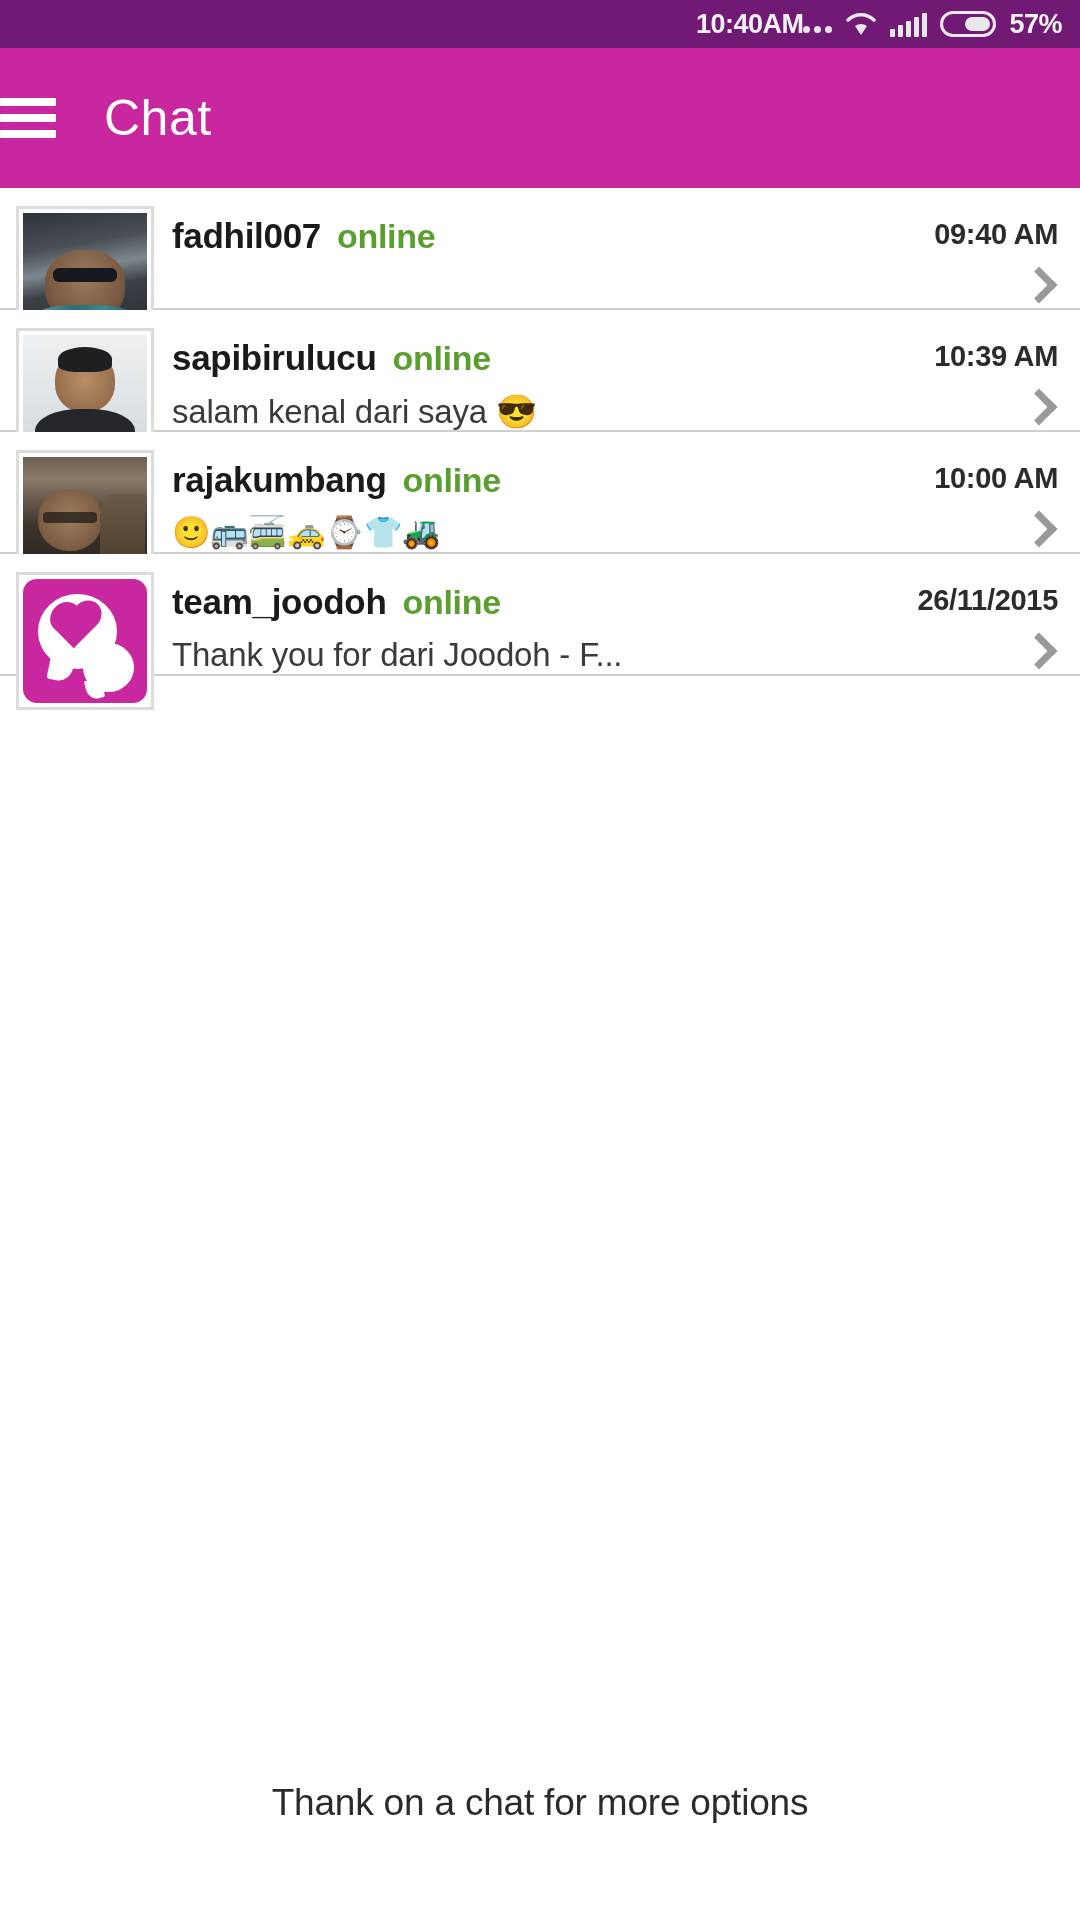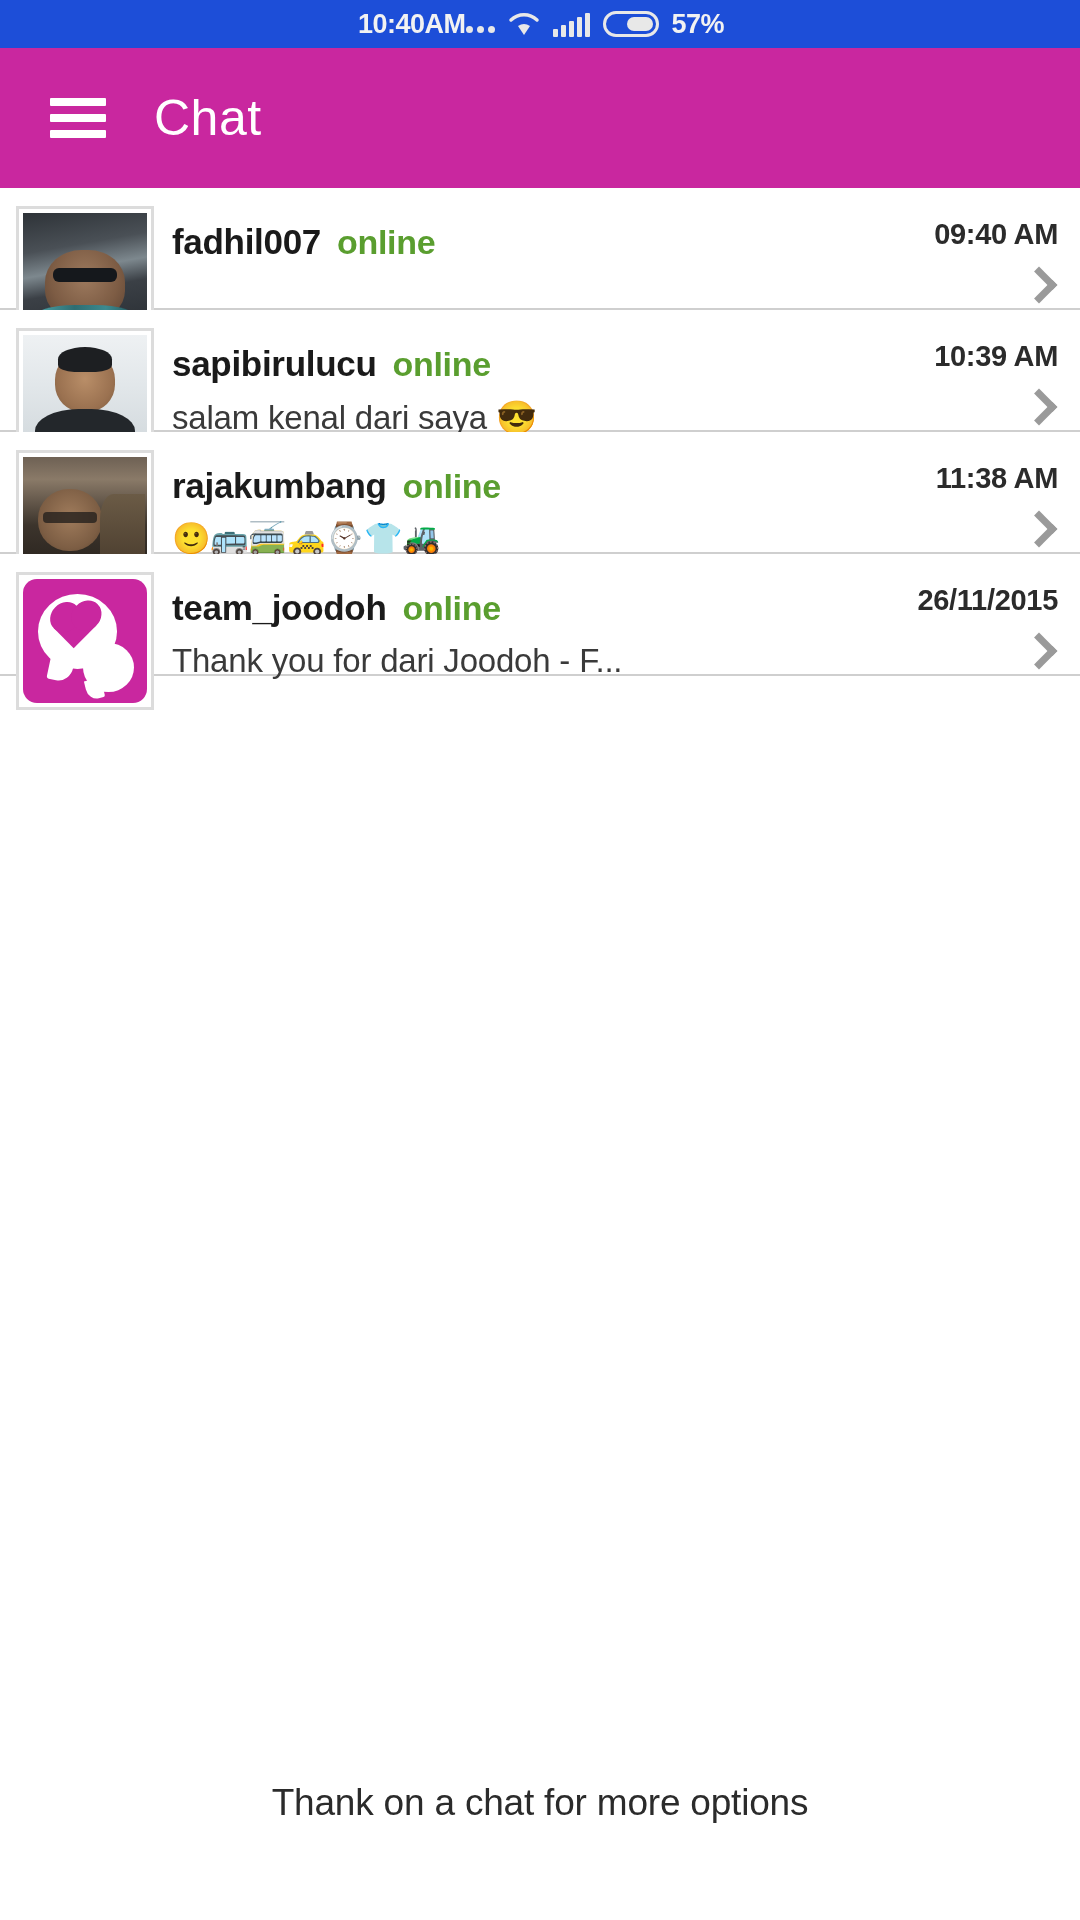--- a/index.html
+++ b/index.html
@@ -6,22 +6,22 @@
   html, body {
     width:1080px; height:1920px;
     background:#ffffff;
     font-family:"Liberation Sans", sans-serif;
     overflow:hidden;
   }
   .screen { position:relative; width:1080px; height:1920px; background:#ffffff; display:flex; flex-direction:column; }
 
   
   .statusbar {
-    height:48px; background:#1d4ed8; color:#ffffff;
-    display:flex; align-items:center; justify-content:center;
+    height:48px; background:#701a75; color:#ffffff;
+    display:flex; align-items:center; justify-content:flex-end;
     padding:0 18px 0 20px; flex:0 0 48px;
   }
   .status-time { font-size:27px; font-weight:bold; letter-spacing:-0.5px; color:#f2f2f2; }
   .status-right { display:flex; align-items:center; gap:13px; }
   .dots-icon { display:flex; align-items:flex-end; gap:4px; height:26px; padding-bottom:4px; }
   .dots-icon i { width:7px; height:7px; border-radius:50%; background:#e8e8e8; display:block; }
   .wifi-icon { width:32px; height:26px; position:relative; }
   .signal-icon { display:flex; align-items:flex-end; gap:3px; height:26px; }
   .signal-icon i { width:5px; background:#e8e8e8; display:block; border-radius:1px; }
   .signal-icon i:nth-child(1){height:8px}
@@ -32,21 +32,21 @@
   .battery-icon {
     width:56px; height:26px; border:3px solid #e8e8e8; border-radius:13px;
     position:relative; display:flex; align-items:center; padding:3px;
   }
   .battery-icon .fill { height:100%; width:57%; background:#e8e8e8; border-radius:8px; margin-left:auto; }
   .status-batt { font-size:27px; font-weight:bold; color:#f2f2f2; letter-spacing:-0.5px; }
 
   
   .appbar {
     height:140px; background:#c9279f; flex:0 0 140px;
-    display:flex; align-items:center; padding-left:50px; gap:48px;
+    display:flex; align-items:center; gap:48px;
   }
   .hamburger { width:56px; height:40px; display:flex; flex-direction:column; justify-content:space-between; cursor:pointer; }
   .hamburger i { display:block; height:8px; background:#ffffff; border-radius:1px; width:100%; }
   .appbar-title { color:#ffffff; font-size:50px; font-weight:400; letter-spacing:0.5px; }
 
   
   .chat-list { flex:0 0 auto; background:#ffffff; }
   .chat-row {
     position:relative; display:flex; align-items:flex-start;
     height:122px; padding:10px 0 0 0; background:#ffffff;
@@ -131,21 +131,21 @@
     background:#c9279f; transform:rotate(-45deg);
   }
   .heart::before, .heart::after {
     content:""; position:absolute; width:100%; height:100%; background:#c9279f; border-radius:50%;
   }
   .heart::before { top:-50%; left:0; }
   .heart::after { top:0; right:-50%; }
 
   .row-body { flex:1 1 auto; padding:18px 0 0 18px; min-width:0; }
   .name-line { display:flex; align-items:baseline; gap:16px; white-space:nowrap; }
-  .username { font-size:35px; font-weight:bold; color:#1a1a1a; letter-spacing:-0.3px;margin-top:6px; }
+  .username { font-size:35px; font-weight:bold; color:#1a1a1a; letter-spacing:-0.3px; }
   .status-online { font-size:34px; font-weight:bold; color:#5a9e2f; letter-spacing:-0.3px; }
   .msg-line {
     margin-top:14px; font-size:33px; color:#3a3a3a; white-space:nowrap;
     overflow:hidden; text-overflow:clip; letter-spacing:-0.2px;
   }
   .emoji { font-size:31px; }
 
   .row-right {
     flex:0 0 auto; width:230px; height:100%; position:relative;
     display:flex; flex-direction:column; align-items:flex-end;
@@ -250,21 +250,21 @@
           </div>
       </div>
       <div class="row-body">
         <div class="name-line">
           <span class="username">rajakumbang</span>
           <span class="status-online">online</span>
         </div>
         <div class="msg-line emoji">🙂🚌🚎🚕⌚👕🚜</div>
       </div>
       <div class="row-right">
-        <span class="timestamp">11:38 AM</span>
+        <span class="timestamp">10:00 AM</span>
         <span class="chevron"></span>
       </div>
     </div>
 
     <div class="chat-row">
       <div class="avatar-frame">
         <div class="avatar av-joodoh">
           <span class="joodoh-mark">
             <span class="bubble-big"></span>
             <span class="bubble-small"></span>

